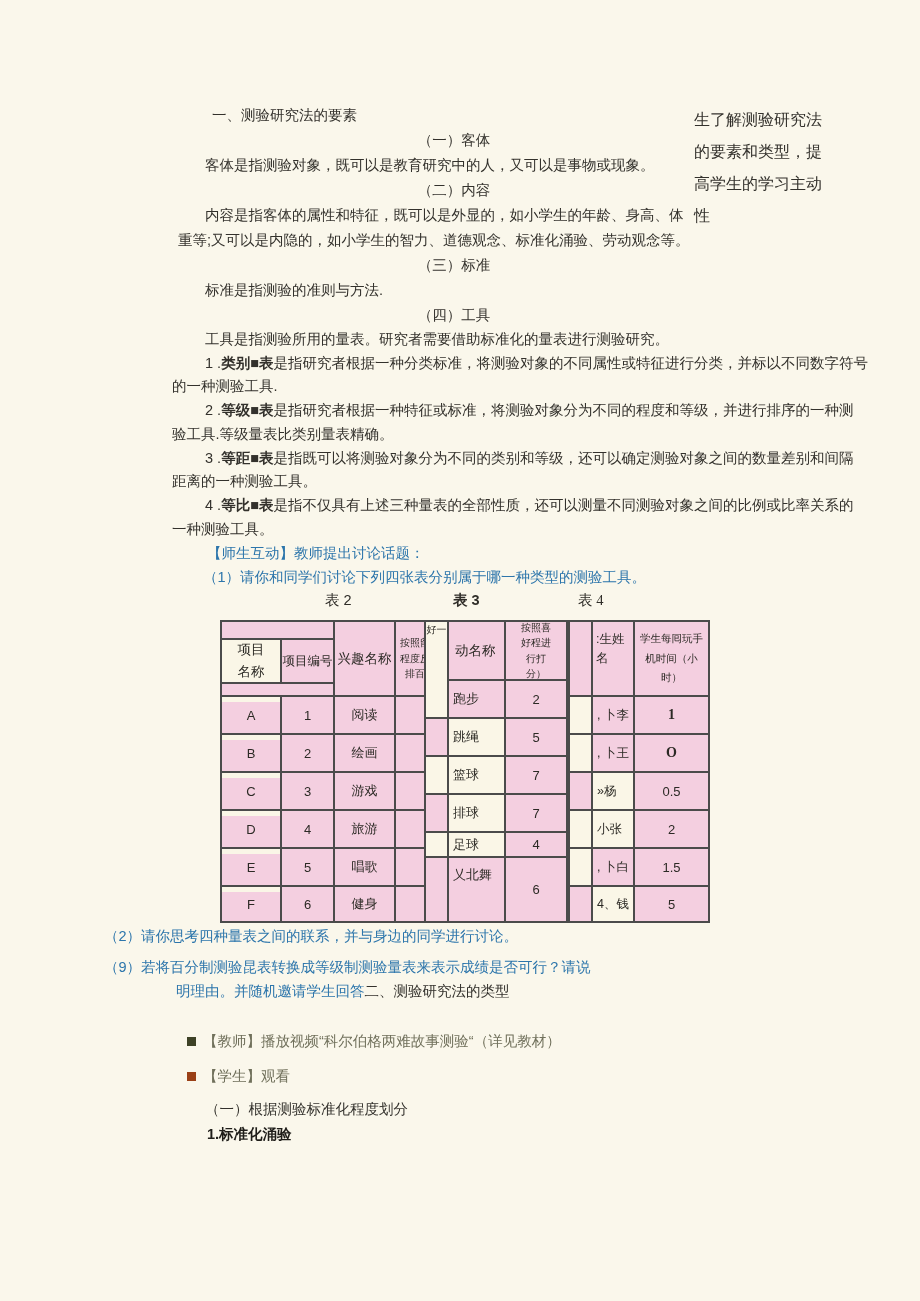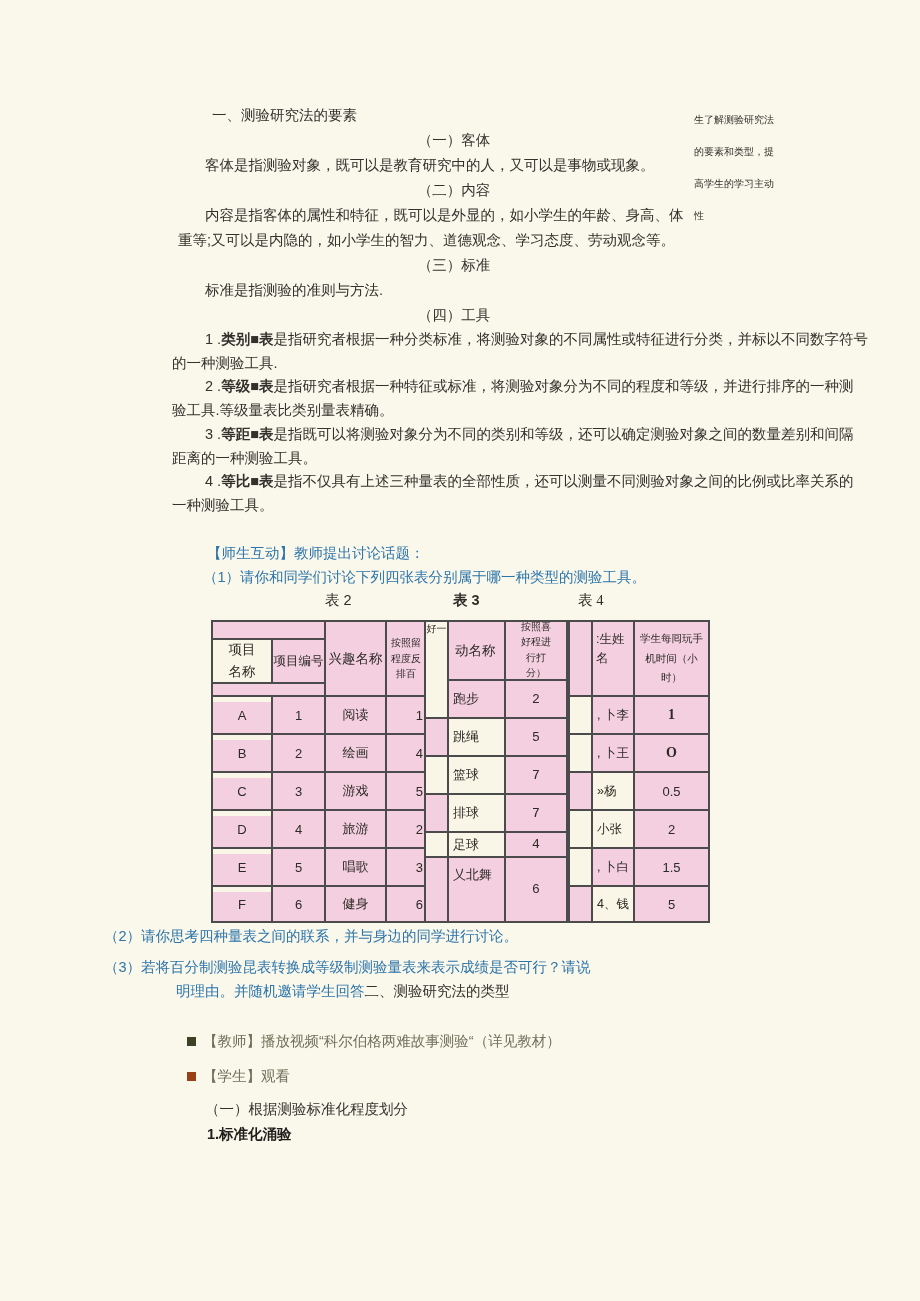--- a/index.html
+++ b/index.html
@@ -19,35 +19,35 @@
   .narrow-block{position:absolute;left:172px;top:103px;width:520px;font-size:14.5px;line-height:25px;}
   .wide-block{position:absolute;left:172px;top:328px;width:705px;font-size:14.5px;line-height:23.7px;}
   .ln{white-space:nowrap;}
   .p6{padding-left:6px;}
   .p31{padding-left:31px;}
   .p33{padding-left:33px;}
   .p35{padding-left:35px;}
   .p40{padding-left:40px;}
   .p44{padding-left:44px;text-align:center;}
   .bold{font-weight:bold;}
-  .side-note{position:absolute;left:694px;top:104px;width:134px;font-size:10px;line-height:32px;}
+  .side-note{position:absolute;left:694px;top:104px;width:134px;font-size:16px;line-height:32px;}
   .abs-line{position:absolute;white-space:nowrap;font-size:14.5px;line-height:21px;}
   .blue{color:var(--blue);}
   .olive{color:var(--olive);}
   .bullet-line{display:flex;align-items:center;}
   .sq{display:inline-block;width:9px;height:9px;margin-right:7px;}
   .sq-teacher{background:#3d4226;}
   .sq-student{background:#9a4016;}
   .tbl-label{position:absolute;top:590px;font-size:14.5px;line-height:20px;color:#2f2d28;}
 
   
   .tablewrap{position:absolute;left:208px;top:620px;width:502px;height:303px;}
   .sub{position:absolute;top:0;display:grid;border-top:2px solid var(--bd);border-left:2px solid var(--bd);}
-  .sub-l{left:3px;grid-template-columns:60px 53px 61px 40px;grid-template-rows:18px 44px 13px 38px 38px 38px 38px 38px 36px;}
-  .sub-m{left:216px;grid-template-columns:23px 57px 62px;grid-template-rows:59px 38px 38px 38px 38px 25px 65px;font-family:Liberation Mono, monospace;}
+  .sub-l{left:12px;grid-template-columns:60px 53px 61px 40px;grid-template-rows:18px 44px 13px 38px 38px 38px 38px 38px 36px;}
+  .sub-m{left:216px;grid-template-columns:23px 57px 62px;grid-template-rows:59px 38px 38px 38px 38px 25px 65px;}
   .sub-r{left:360px;grid-template-columns:23px 42px 75px;grid-template-rows:75px 38px 38px 38px 38px 38px 36px;}
   .c{display:flex;align-items:center;justify-content:center;border-right:2px solid var(--bd);border-bottom:2px solid var(--bd);
      background:var(--pink);font-size:13px;color:#2c2a25;box-sizing:border-box;overflow:hidden;text-align:center;}
   .c.cream{background:var(--cream2);}
   .c.creamtop{background:linear-gradient(to bottom,var(--cream2) 0,var(--cream2) 5px,var(--pink) 5px);}
   .c.leftal{justify-content:flex-start;padding-left:4px;text-align:left;}
   .c.rightal{justify-content:flex-end;padding-right:2px;}
   .c.topal{align-items:flex-start;}
   .c.h135{font-size:13.5px;}
   .c.h125{font-size:12.5px;}
@@ -67,27 +67,28 @@
     <div class="ln">高学生的学习主动</div>
     <div class="ln">性</div>
   </div>
 
   <div class="narrow-block">
     <div class="ln p40">一、测验研究法的要素</div>
     <div class="ln p44">（一）客体</div>
     <div class="ln p33">客体是指测验对象，既可以是教育研究中的人，又可以是事物或现象。</div>
     <div class="ln p44">（二）内容</div>
     <div class="ln p33">内容是指客体的属性和特征，既可以是外显的，如小学生的年龄、身高、体</div>
-    <div class="ln p6">重等;又可以是内隐的，如小学生的智力、道德观念、学习态度、劳动观念等。</div>
+    <div class="ln p6">重等;又可以是内隐的，如小学生的智力、道德观念、标准化涌验、劳动观念等。</div>
     <div class="ln p44">（三）标准</div>
     <div class="ln p33">标准是指测验的准则与方法.</div>
     <div class="ln p44">（四）工具</div>
   </div>
 
   <div class="wide-block">
+    <div class="ln p33">工具是指测验所用的量表。研究者需要借助标准化的量表进行测验研究。</div>
     <div class="ln p33"><span>1 .</span><span class="bold">类别■表</span><span>是指研究者根据一种分类标准，将测验对象的不同属性或特征进行分类，并标以不同数字符号</span></div>
     <div class="ln">的一种测验工具.</div>
     <div class="ln p33"><span>2 .</span><span class="bold">等级■表</span><span>是指研究者根据一种特征或标准，将测验对象分为不同的程度和等级，并进行排序的一种测</span></div>
     <div class="ln">验工具.等级量表比类别量表精确。</div>
     <div class="ln p33"><span>3 .</span><span class="bold">等距■表</span><span>是指既可以将测验对象分为不同的类别和等级，还可以确定测验对象之间的数量差别和间隔</span></div>
     <div class="ln">距离的一种测验工具。</div>
     <div class="ln p33"><span>4 .</span><span class="bold">等比■表</span><span>是指不仅具有上述三种量表的全部性质，还可以测量不同测验对象之间的比例或比率关系的</span></div>
     <div class="ln">一种测验工具。</div>
   </div>
 
@@ -185,21 +186,21 @@
       <div class="c leftal h125 cream" style="grid-area:5/2">小张</div>
       <div class="c" style="grid-area:5/3">2</div>
       <div class="c leftal h125" style="grid-area:6/2">, 卜白</div>
       <div class="c" style="grid-area:6/3">1.5</div>
       <div class="c leftal h125 cream" style="grid-area:7/2">4、钱</div>
       <div class="c" style="grid-area:7/3">5</div>
     </div>
   </div>
 
   <div class="abs-line blue" style="left:104px;top:926px;">（2）请你思考四种量表之间的联系，并与身边的同学进行讨论。</div>
-  <div class="abs-line blue" style="left:104px;top:957px;">（3）若将百分制测验昆表转换成等级制测验量表来表示成绩是否可行？请说</div>
+  <div class="abs-line blue" style="left:104px;top:957px;">（9）若将百分制测验昆表转换成等级制测验量表来表示成绩是否可行？请说</div>
   <div class="abs-line" style="left:176px;top:981px;"><span class="blue">明理由。并随机邀请学生回答</span><span>二、测验研究法的类型</span></div>
 
   <div class="abs-line olive bullet-line" style="left:187px;top:1031px;">
       <span class="sq sq-teacher"></span>
       <span>【教师】播放视频“科尔伯格两难故事测验“（详见教材）</span>
     </div>
   <div class="abs-line olive bullet-line" style="left:187px;top:1066px;">
       <span class="sq sq-student"></span>
       <span>【学生】观看</span>
     </div>

